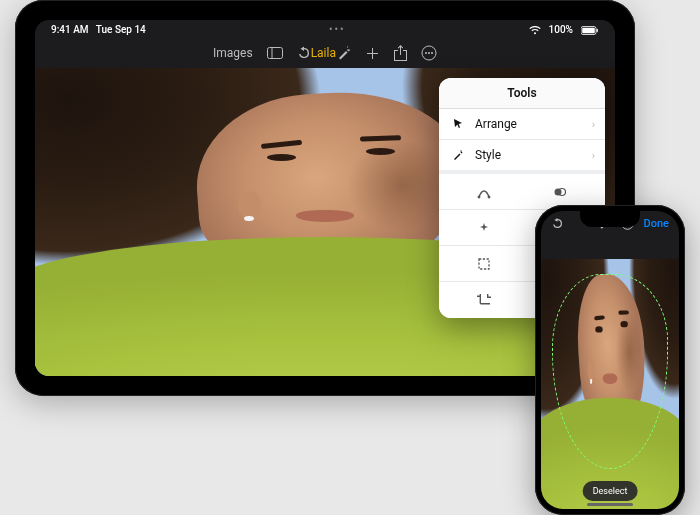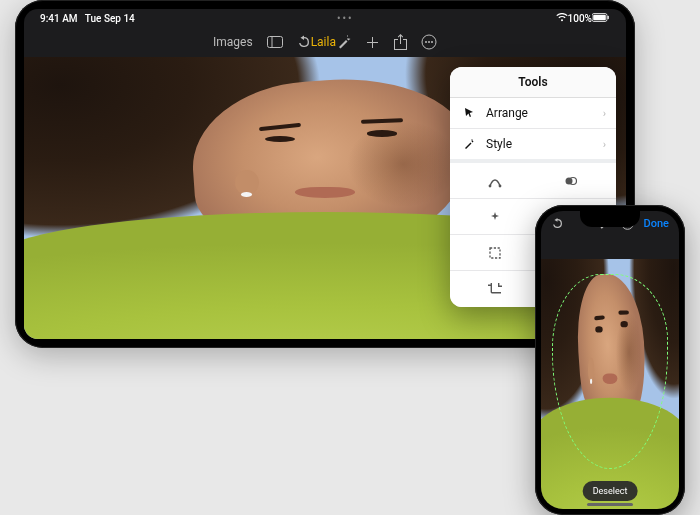--- a/index.html
+++ b/index.html
@@ -1,22 +1,22 @@
 <!DOCTYPE html>
 <html><head>
 <meta charset="utf-8">
 <style>
 *{margin:0;padding:0;box-sizing:border-box;font-family:-apple-system,BlinkMacSystemFont,"Segoe UI",Roboto,Helvetica,Arial,sans-serif;-webkit-font-smoothing:antialiased}
 body{background:#e8e8e8;width:700px;height:515px;overflow:hidden;position:relative}
 
 
-.ipad{position:absolute;left:15px;top:0;width:620px;height:348px;background:#000;border-radius:28px;padding:9px;box-shadow:0 8px 30px rgba(0,0,0,.25),inset 0 0 0 1px #222}
+.ipad{position:absolute;left:15px;top:0;width:620px;height:396px;background:#000;border-radius:28px;padding:20px;box-shadow:0 8px 30px rgba(0,0,0,.25),inset 0 0 0 1px #222}
 .ipad-screen{width:100%;height:100%;background:#1c1c1e;border-radius:14px;overflow:hidden;position:relative}
 .status{height:18px;display:flex;align-items:center;justify-content:space-between;padding:0 16px;color:#fff;font-size:10px;font-weight:500}
-.status-right{display:flex;align-items:flex-start;gap:0}
+.status-right{display:flex;align-items:flex-end;gap:8px}
 .toolbar{height:30px;display:flex;align-items:center;justify-content:center;padding:0 14px;color:#d0d0d0;font-size:12px}
 .tb-left,.tb-right{display:flex;align-items:center;gap:14px}
 .tb-left span, .tb-right span{color:#bbb}
 .canvas{position:absolute;left:0;right:0;top:48px;bottom:0;overflow:hidden}
 .photo{position:absolute;inset:0}
 .sky{position:absolute;inset:0;background:#a6c3e8}
 .hair{position:absolute;left:0;top:0;width:60%;height:100%;background:radial-gradient(120% 90% at 10% 10%,#1e140e 0%,#2a1c12 30%,#3a281a 55%,transparent 60%)}
 .hair2{position:absolute;right:-5%;top:-10%;width:55%;height:80%;background:radial-gradient(90% 100% at 80% 20%,#1e140e 0%,#2a1c12 35%,#3a281a 55%,transparent 62%)}
 .face{position:absolute;left:28%;top:8%;width:46%;height:60%;background:radial-gradient(60% 70% at 45% 45%,#d9a67f 0%,#c48f6a 45%,#a8755a 80%);border-radius:46% 54% 48% 52% / 52% 48% 60% 40%;transform:rotate(-4deg)}
 .neck{position:absolute;left:38%;top:56%;width:24%;height:22%;background:linear-gradient(#c28d68,#a87558);border-radius:40% 40% 20% 20%}

